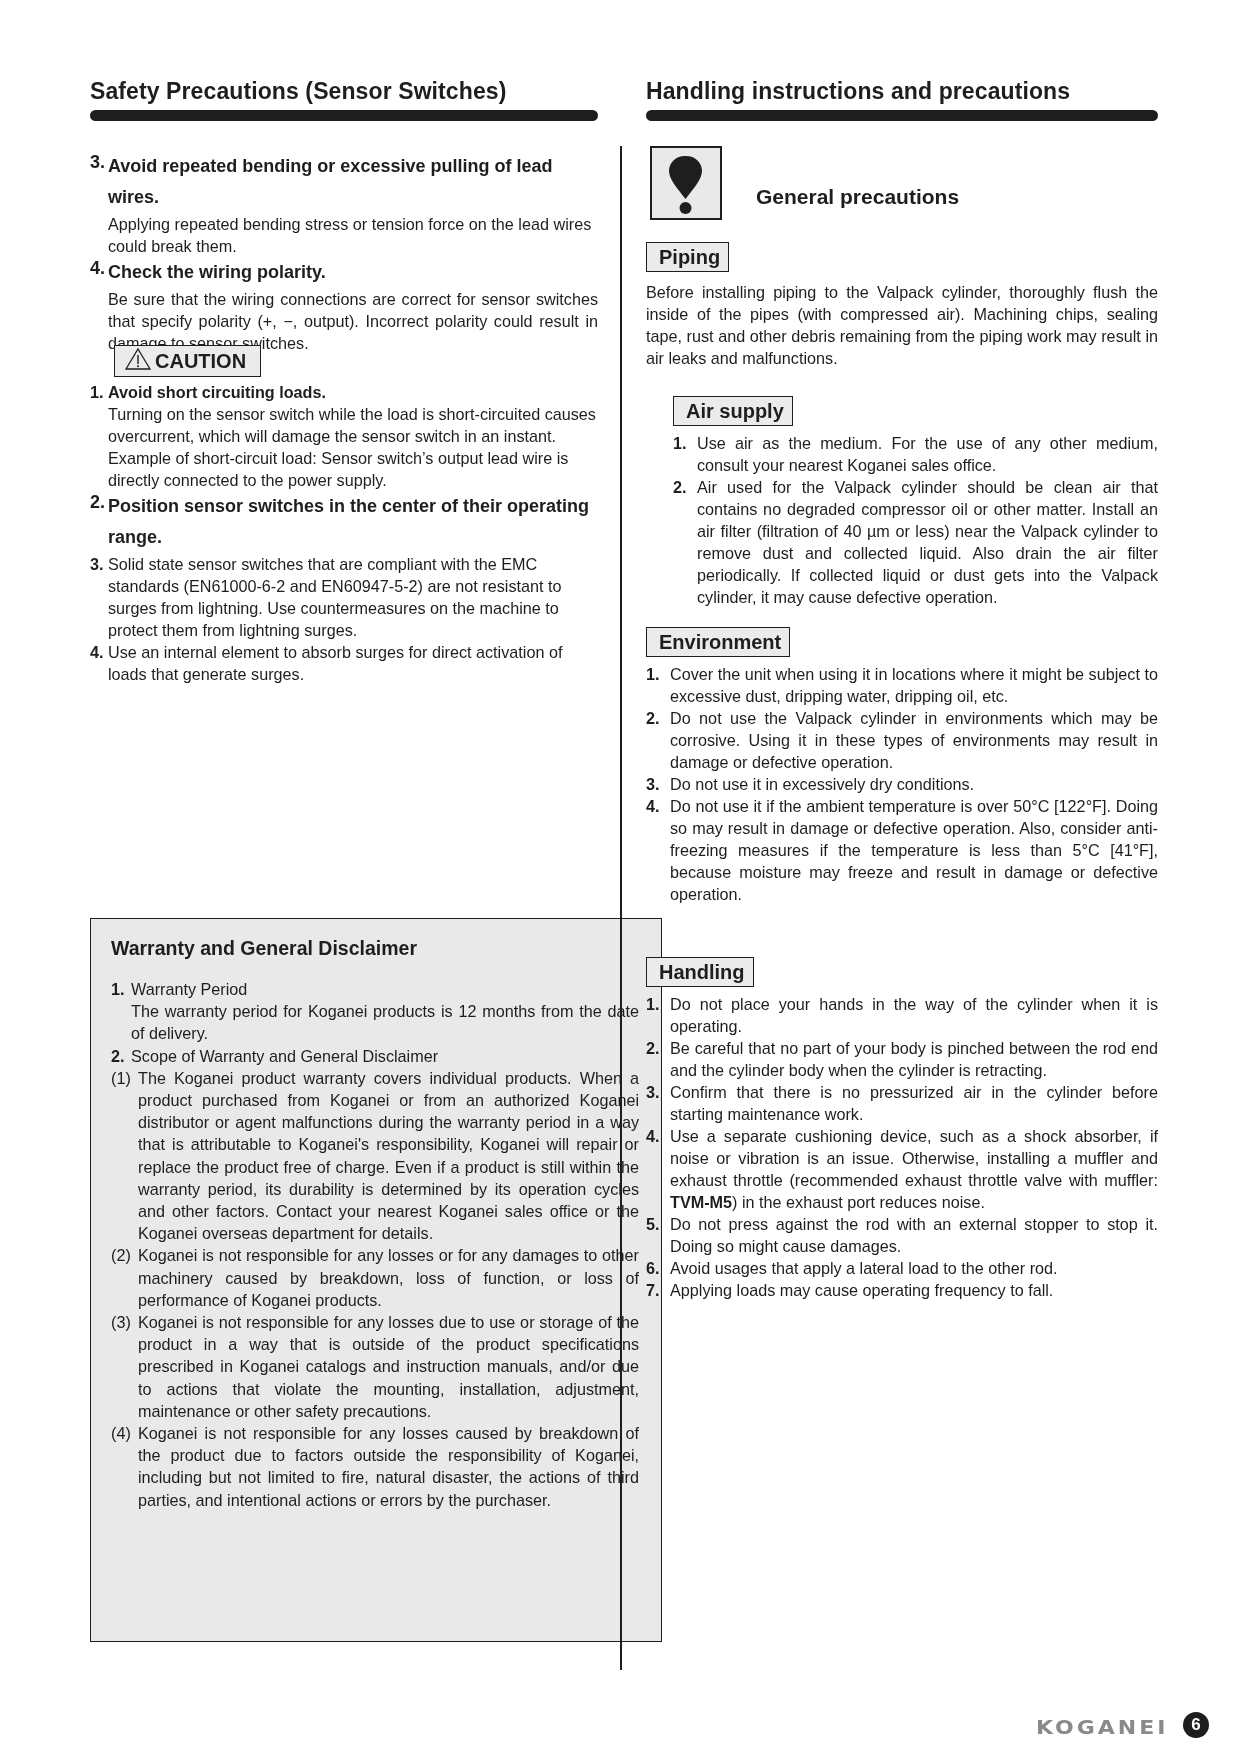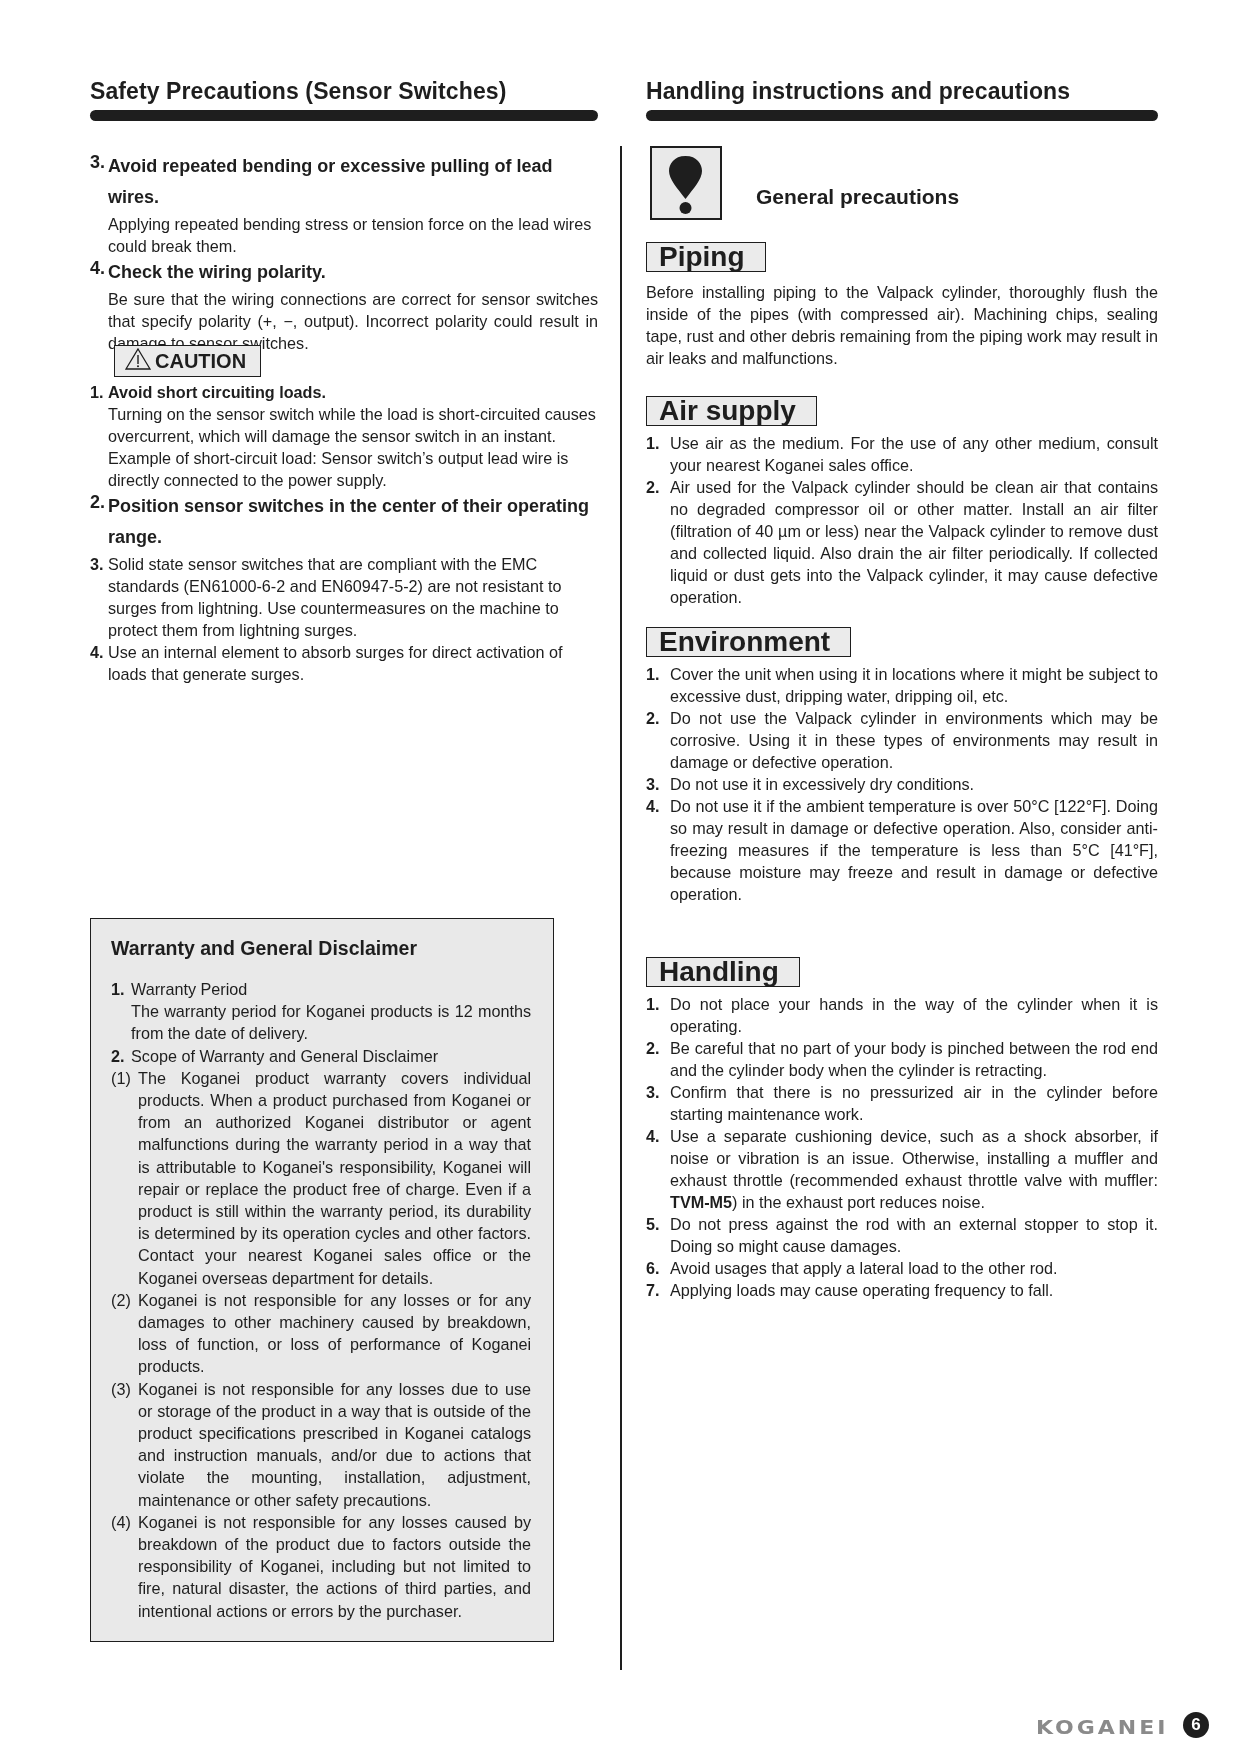--- a/index.html
+++ b/index.html
@@ -33,41 +33,41 @@
   .item .head { font-weight: bold; font-size: 18px; line-height: 31px; }
   .item .num.big { font-size: 18px; }
 
   .caution {
     display: inline-flex; align-items: center; gap: 4px;
     border: 1.5px solid #1e1e1e; background: #ebebeb;
     padding: 1px 14px 1px 10px; font-size: 20px; font-weight: bold; height: 28px; margin-left: 24px;
   }
 
   .warranty {
-    position: absolute; left: 90px; top: 918px; width: 464px; height: 724px;
+    position: absolute; left: 90px; top: 918px; width: 572px; height: 724px;
     border: 1.5px solid #1e1e1e; background: #e9e9e9; box-sizing: border-box;
     padding: 18px 22px 0 20px;
   }
   .warranty .w-title { font-size: 19.5px; font-weight: bold; margin-bottom: 18px; }
   .witem { position: relative; font-size: 16.2px; line-height: 22.2px; text-align: justify; }
   .witem.n { padding-left: 20px; }
   .witem.p { padding-left: 27px; }
   .witem .num { position: absolute; left: 0; top: 0; }
   .witem.n .num { font-weight: bold; }
   .witem .sub { display: block; }
 
   
   .gp-icon {
     position: absolute; left: 4px; top: 146px; width: 72px; height: 74px;
     border: 2.5px solid #1e1e1e; background: #e9e9e9; box-sizing: border-box;
   }
   .gp-title { position: absolute; left: 110px; top: 185px; font-size: 21px; font-weight: bold; }
   .tag {
     display: inline-block; border: 1.5px solid #1e1e1e; background: #ebebeb;
-    font-size: 28px; font-weight: bold; padding: 1px 20px 1px 12px; line-height: 26px;
+    font-size: 20px; font-weight: bold; padding: 1px 8px 1px 12px; line-height: 26px;
   }
   .para { font-size: 16.2px; line-height: 22px; text-align: justify; }
   .ritem { position: relative; padding-left: 24px; font-size: 16.2px; line-height: 22px; text-align: justify; }
   .ritem .num { position: absolute; left: 0; top: 0; font-weight: bold; }
 
   .footer-logo {
     position: absolute; left: 1036px; top: 1717px; font-size: 22px; font-weight: bold;
     color: #8a8a8a; letter-spacing: 3px; transform: scaleY(0.85); transform-origin: left top;
     font-family: "DejaVu Sans", sans-serif;
   }
@@ -173,21 +173,21 @@
       <circle cx="33.5" cy="60" r="6" fill="#1e1e1e"></circle>
     </svg>
   </div>
   <div class="gp-title">General precautions</div>
 
   <div class="abs" style="top:242px;">
     <div class="tag">Piping</div>
     <div class="para" style="margin-top:9px;">Before installing piping to the Valpack cylinder, thoroughly flush the inside of the pipes (with compressed air). Machining chips, sealing tape, rust and other debris remaining from the piping work may result in air leaks and malfunctions.</div>
   </div>
 
-  <div class="abs" style="top:396px;">
+  <div class="abs" style="top:396px;margin-left:27px;">
     <div class="tag">Air supply</div>
     <div style="margin-top:6px;">
       <div class="ritem">
         <span class="num">1.</span>
         <span>Use air as the medium. For the use of any other medium, consult your nearest Koganei sales office.</span>
       </div>
       <div class="ritem">
         <span class="num">2.</span>
         <span>Air used for the Valpack cylinder should be clean air that contains no degraded compressor oil or other matter. Install an air filter (filtration of 40 µm or less) near the Valpack cylinder to remove dust and collected liquid. Also drain the air filter periodically. If collected liquid or dust gets into the Valpack cylinder, it may cause defective operation.</span>
       </div>

